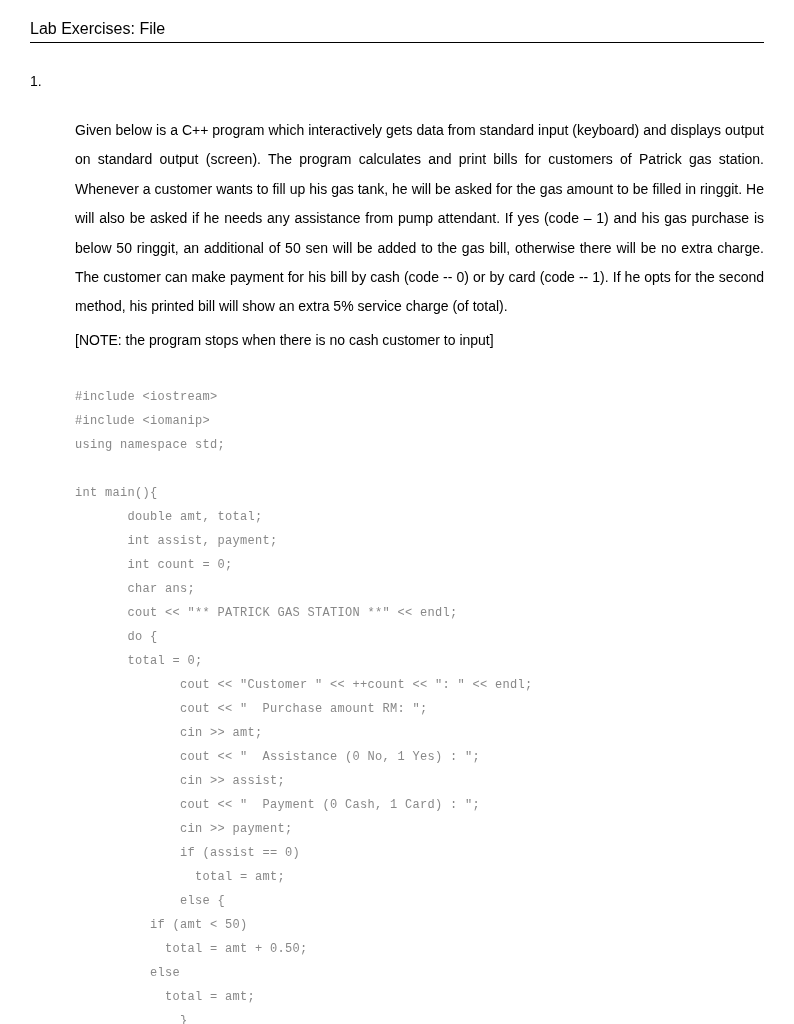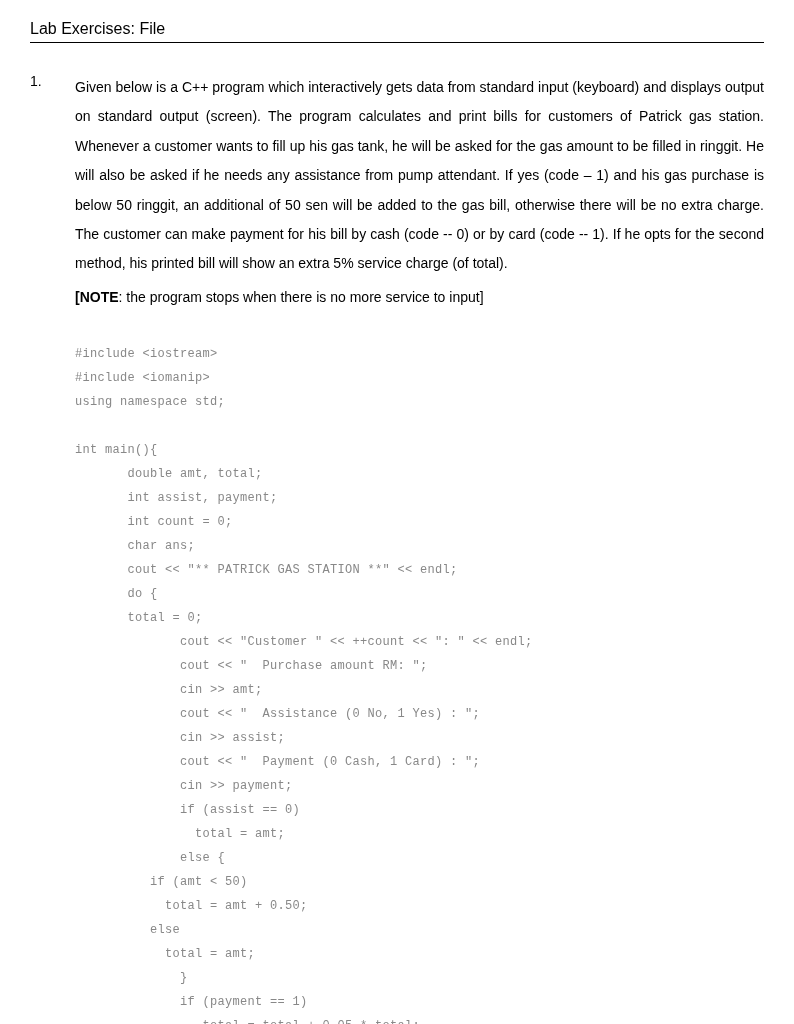--- a/index.html
+++ b/index.html
@@ -29,26 +29,27 @@
     flex-shrink: 0;
     font-size: 14px;
   }
   .body-col {
     flex: 1;
   }
   .para {
     line-height: 2.1;
     text-align: justify;
     margin-bottom: 4px;
+    margin-top: 43px;
   }
   .note {
     line-height: 2.1;
   }
   .note b {
-    font-weight: bold;
+    font-weight: normal;
   }
   .code-block {
     font-family: "Courier New", monospace;
     font-size: 12px;
     white-space: pre;
     color: #888;
     line-height: 2.0;
     margin-top: 30px;
     letter-spacing: 0.3px;
   }
@@ -57,21 +58,21 @@
 <body>
 
 <div class="header-title">Lab Exercises: File</div>
 <hr class="header-rule">
 
 <div class="content">
   <div class="qnum">1.</div>
   <div class="body-col">
     <div class="para">Given below is a C++ program which interactively gets data from standard input (keyboard) and displays output on standard output (screen). The program calculates and print bills for customers of Patrick gas station. Whenever a customer wants to fill up his gas tank, he will be asked for the gas amount to be filled in ringgit. He will also be asked if he needs any assistance from pump attendant. If yes (code – 1) and his gas purchase is below 50 ringgit, an additional of 50 sen will be added to the gas bill, otherwise there will be no extra charge.  The customer can make payment for his bill by cash (code -- 0) or by card (code -- 1).  If he opts for the second method, his printed bill will show an extra 5% service charge (of total).</div>
     <div class="note">
-      <b>[NOTE</b><span>: the program stops when there is no more service to input]</span>
+      <b>[NOTE</b><span>: the program stops when there is no cash customer to input]</span>
     </div>
     <div class="code-block">#include &lt;iostream&gt;
 #include &lt;iomanip&gt;
 using namespace std;
 
 int main(){
        double amt, total;
        int assist, payment;
        int count = 0;
        char ans;

